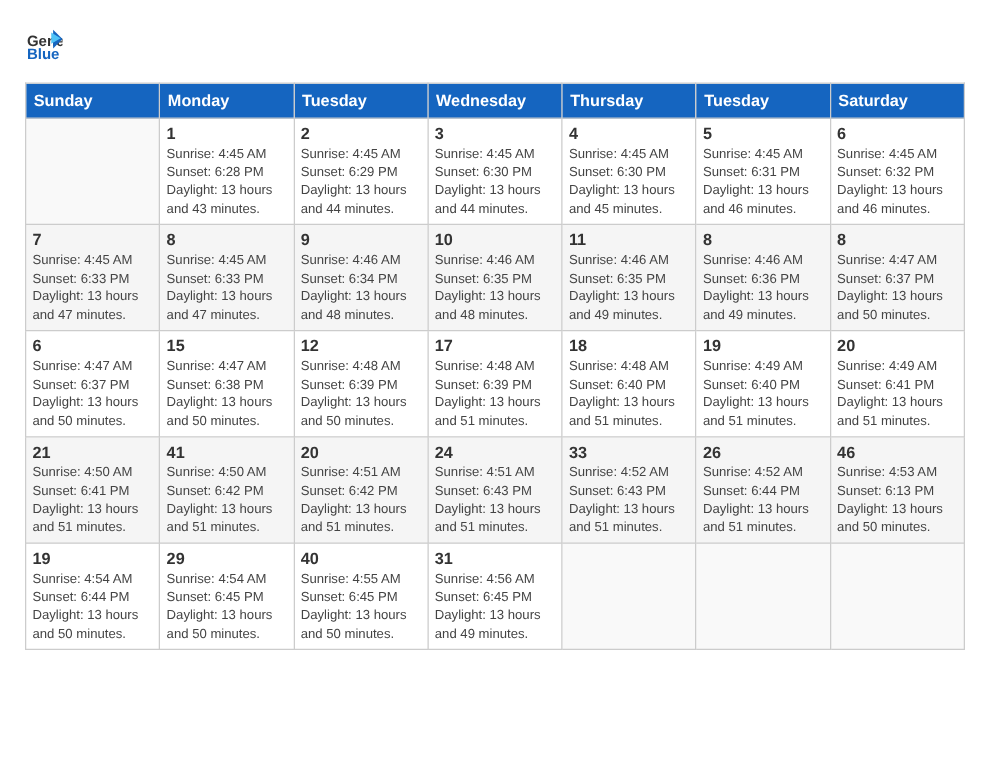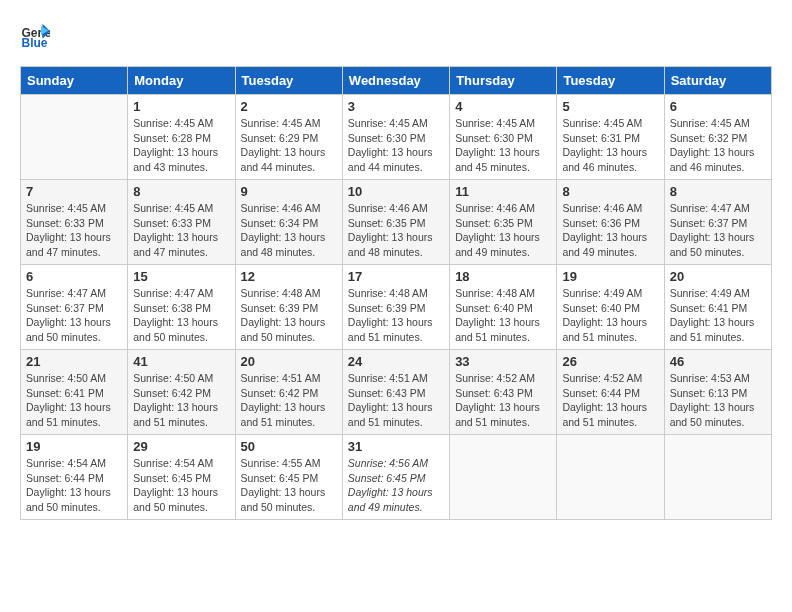--- a/index.html
+++ b/index.html
@@ -324,29 +324,29 @@
 and 50 minutes.</div>
         </td>
         <td>
           <span class="day-number">29</span>
           <div class="day-info" style="white-space: pre-line;">Sunrise: 4:54 AM
 Sunset: 6:45 PM
 Daylight: 13 hours
 and 50 minutes.</div>
         </td>
         <td>
-          <span class="day-number">50</span>
+          <span class="day-number">40</span>
           <div class="day-info" style="white-space: pre-line;">Sunrise: 4:55 AM
 Sunset: 6:45 PM
 Daylight: 13 hours
 and 50 minutes.</div>
         </td>
         <td>
           <span class="day-number">31</span>
-          <div class="day-info" style="white-space: pre-line; font-style: italic;">Sunrise: 4:56 AM
+          <div class="day-info" style="white-space: pre-line;">Sunrise: 4:56 AM
 Sunset: 6:45 PM
 Daylight: 13 hours
 and 49 minutes.</div>
         </td>
         <td></td>
         <td></td>
         <td></td>
       </tr>
     </tbody>
 </table>

